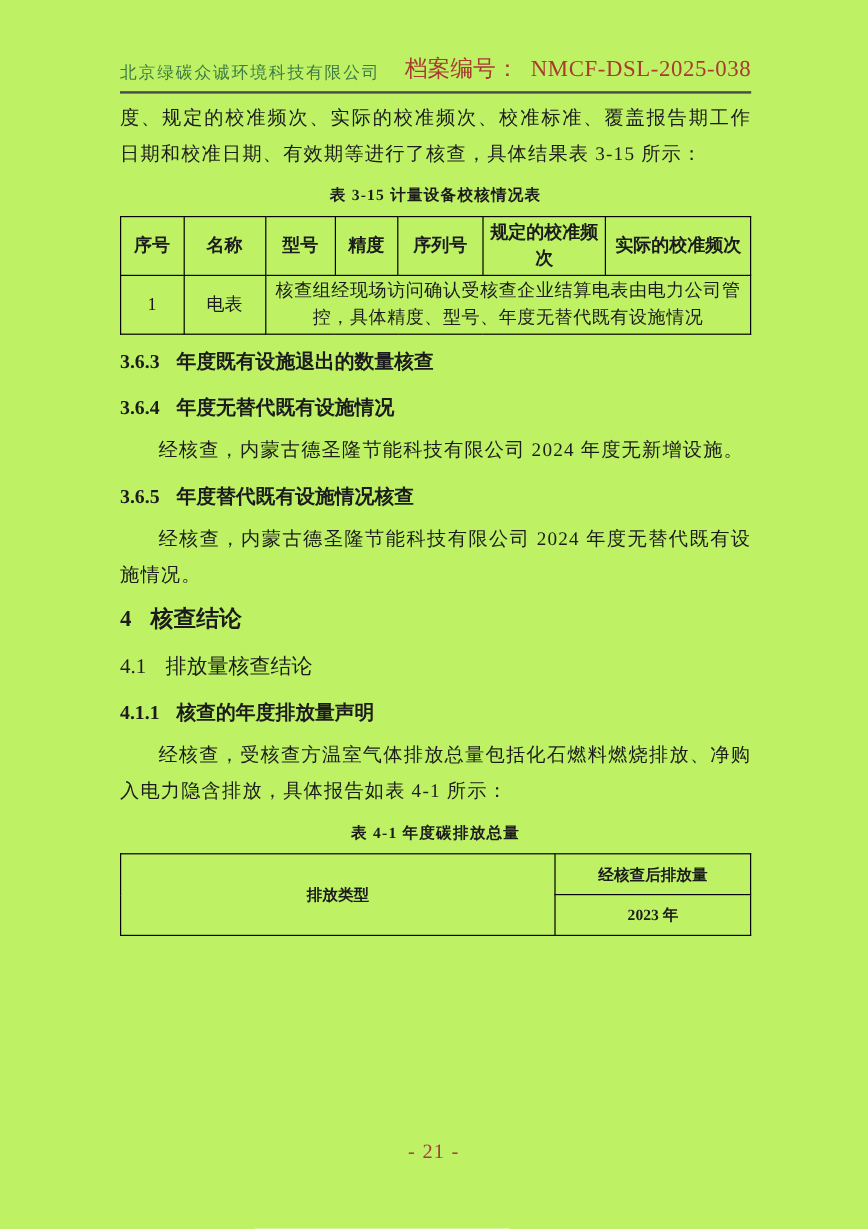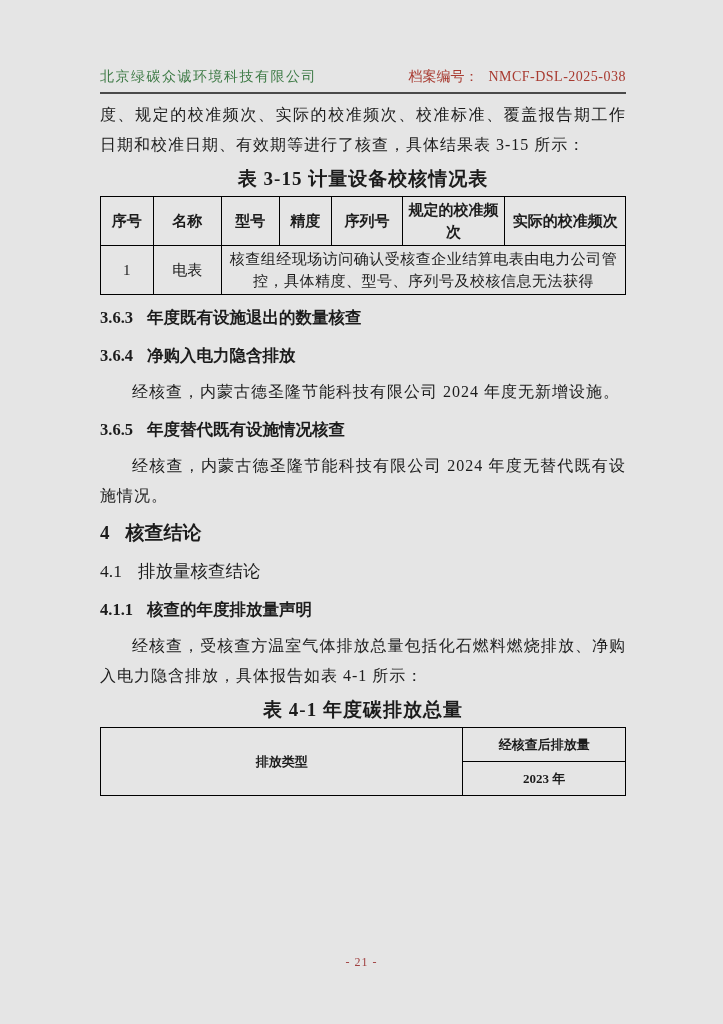--- a/index.html
+++ b/index.html
@@ -1,42 +1,42 @@
 <!DOCTYPE html>
 <html><head>
 <meta charset="utf-8">
 <style>
   html, body { margin: 0; padding: 0; background: #ffffff; }
   .page {
     position: relative;
     width: 723px;
     height: 1024px;
     margin: 0 auto;
-    background: #e5e5e5;
+    background: #bef264;
     box-sizing: border-box;
-    padding: 68px 97px 0 100px;
+    padding: 44px 97px 0 100px;
     overflow: hidden;
     font-family: "Liberation Serif", "DejaVu Serif", serif;
     color: #1c1c1c;
   }
 
   
   .hdr {
     display: flex;
     justify-content: space-between;
     align-items: flex-end;
     border-bottom: 2px solid #4a4a4a;
     padding-bottom: 6px;
   }
   .hdr .company {
     font-size: 14px;
     letter-spacing: 1.5px;
     color: #3d7a45;
   }
-  .hdr .archive { font-size: 14px; color: #a83a30; white-space: nowrap; text-align: center; }
+  .hdr .archive { font-size: 19px; color: #a83a30; white-space: nowrap; text-align: center; }
   .hdr .archive .archive-num { margin-left: 10px; letter-spacing: 0.5px; }
 
   
   p.body {
     font-size: 16px;
     line-height: 30px;
     margin: 6px 0 0 0;
     text-align: justify;
     text-justify: inter-character;
     letter-spacing: 1px;
@@ -45,21 +45,21 @@
 
   .h-l3 { font-size: 16.5px; font-weight: bold; margin: 8px 0 0 0; line-height: 30px; }
   .h-l2 { font-size: 17.5px; font-weight: normal; margin: 6px 0 0 0; line-height: 32px; }
   .h-l1 { font-size: 19px;   font-weight: bold; margin: 6px 0 0 0; line-height: 32px; }
   .h-num { margin-right: 16px; }
   .h-l3 .h-num { margin-right: 14px; }
 
   .tbl-title {
     text-align: center;
     font-weight: bold;
-    font-size: 19px;
+    font-size: 13px;
     line-height: 26px;
     margin: 6px 0 0 0;
     letter-spacing: 1px;
   }
 
   
   table {
     width: 100%;
     border-collapse: collapse;
     margin-top: 4px;
@@ -83,21 +83,21 @@
     height: 31px;
     padding: 1px 3px;
   }
 
   
   .footer {
     position: absolute;
     left: 0; right: 0;
     bottom: 54px;
     text-align: center;
-    font-size: 12px;
+    font-size: 17px;
     color: #a04040;
     letter-spacing: 1px;
   }
 </style>
 </head>
 <body>
 
 <div class="page">
 
   <div class="hdr">
@@ -126,31 +126,31 @@
         <th>名称</th>
         <th>型号</th>
         <th>精度</th>
         <th>序列号</th>
         <th>规定的校准频次</th>
         <th>实际的校准频次</th>
       </tr>
       <tr>
         <td>1</td>
         <td>电表</td>
-        <td class="note-cell" colspan="5">核查组经现场访问确认受核查企业结算电表由电力公司管控，具体精度、型号、序列号及校核信息无法获得</td>
+        <td class="note-cell" colspan="5">核查组经现场访问确认受核查企业结算电表由电力公司管控，具体精度、型号、年度无替代既有设施情况</td>
       </tr>
     </tbody>
   </table>
 
   <div class="h-l3">
     <span class="h-num">3.6.3</span><span>年度既有设施退出的数量核查</span>
   </div>
 
   <div class="h-l3">
-    <span class="h-num">3.6.4</span><span>净购入电力隐含排放</span>
+    <span class="h-num">3.6.4</span><span>年度无替代既有设施情况</span>
   </div>
   <p class="body indent">经核查，内蒙古德圣隆节能科技有限公司 2024 年度无新增设施。</p>
 
   <div class="h-l3">
     <span class="h-num">3.6.5</span><span>年度替代既有设施情况核查</span>
   </div>
   <p class="body indent">经核查，内蒙古德圣隆节能科技有限公司 2024 年度无替代既有设施情况。</p>
 
   <div class="h-l1">
     <span class="h-num">4</span><span>核查结论</span>

